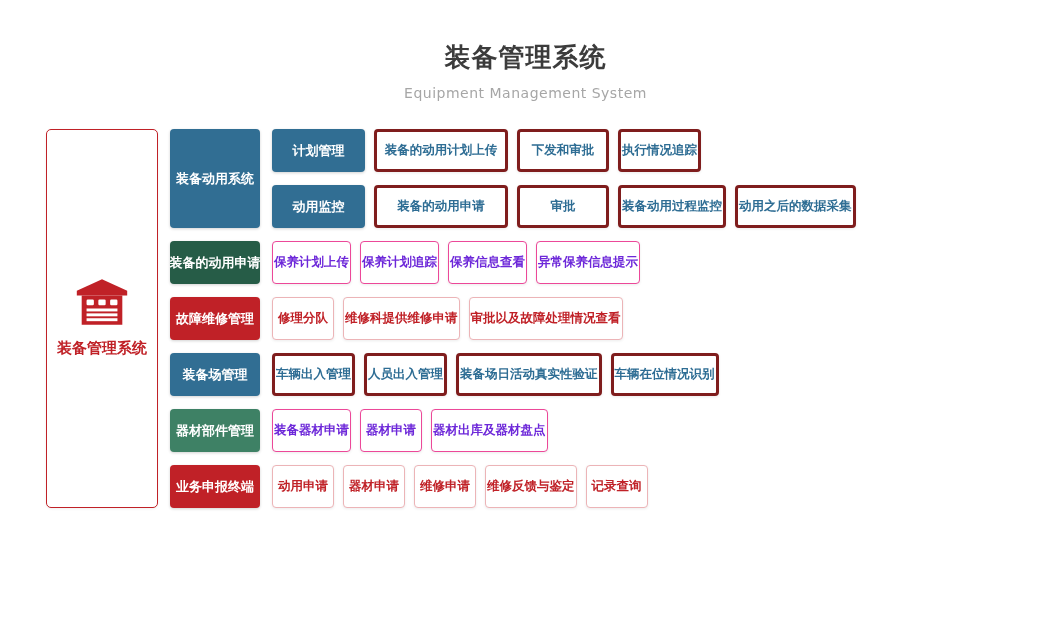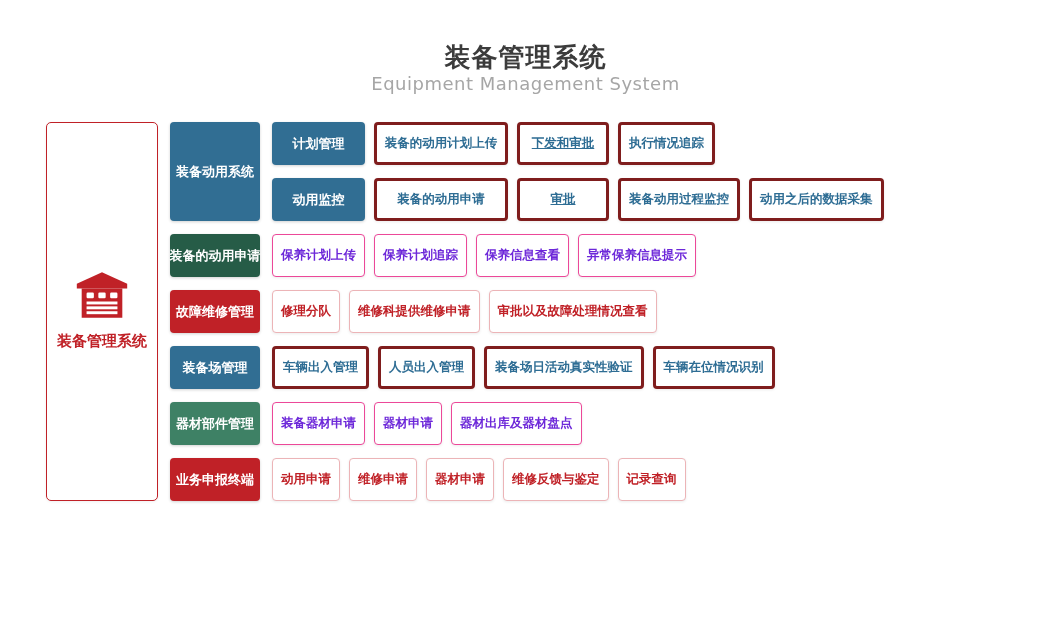--- a/index.html
+++ b/index.html
@@ -9,21 +9,21 @@
     background:#ffffff;
     font-family:"DejaVu Sans",sans-serif;
     overflow:hidden;
   }
   .header{text-align:center;padding-top:42px;}
   .title{
     font-size:26px;font-weight:bold;color:#3c3c3c;
     letter-spacing:1px;line-height:1.2;
   }
   .subtitle{
-    margin-top:0;font-size:18px;color:#a6a6a6;letter-spacing:0.5px;
+    margin-top:12px;font-size:14px;color:#a6a6a6;letter-spacing:0.5px;
   }
   .diagram{
     display:flex;align-items:stretch;
     margin:28px 0 0 46px;
   }
   .root-box{
     width:110px;flex:0 0 110px;
     border:1px solid #c02127;border-radius:5px;background:#fff;
     display:flex;flex-direction:column;align-items:center;justify-content:center;
     box-shadow:0 1px 3px rgba(0,0,0,0.06);
@@ -47,25 +47,25 @@
   .lead{
     width:93px;flex:0 0 93px;height:43px;border-radius:4px;
     display:flex;align-items:center;justify-content:center;
     color:#fff;font-size:13px;font-weight:bold;white-space:nowrap;
     box-shadow:0 1px 3px rgba(0,0,0,0.18);
   }
   .item{
     height:43px;border-radius:4px;background:#fff;
     display:flex;align-items:center;justify-content:center;
     font-size:12.5px;font-weight:bold;white-space:nowrap;
-    padding:0 8px;min-width:62px;box-sizing:border-box;
+    padding:0 1px;min-width:62px;box-sizing:border-box;
     box-shadow:0 1px 3px rgba(0,0,0,0.08);
   }
   .w134{width:134px;flex:0 0 134px;padding:0;}
-  .w92{width:92px;flex:0 0 92px;padding:16px;text-decoration:underline;}
+  .w92{width:92px;flex:0 0 92px;padding:16px;}
   
   .bg-blue{background:#316e93;}
   .bg-dgreen{background:#265c47;}
   .bg-green{background:#3e8165;}
   .bg-red{background:#c02127;}
   .item.t-blue{border:3px solid #7f1d1d;color:#2e6d94;}
   .item.t-green{border:1px solid #ec4899;color:#6d28d9;}
   .item.t-red{border:1px solid #ecb4b7;color:#c02127;}
 </style>
 </head>
@@ -152,22 +152,22 @@
           <div class="item t-green">装备器材申请</div>
           <div class="item t-green">器材申请</div>
           <div class="item t-green">器材出库及器材盘点</div>
         </div>
       </div>
 
       <div class="group">
         <div class="cat bg-red">业务申报终端</div>
         <div class="row">
           <div class="item t-red">动用申请</div>
+          <div class="item t-red">器材申请</div>
           <div class="item t-red">维修申请</div>
-          <div class="item t-red">器材申请</div>
           <div class="item t-red">维修反馈与鉴定</div>
           <div class="item t-red">记录查询</div>
         </div>
       </div>
 
     </div>
   </div>
 </div>
 
 </body></html>

